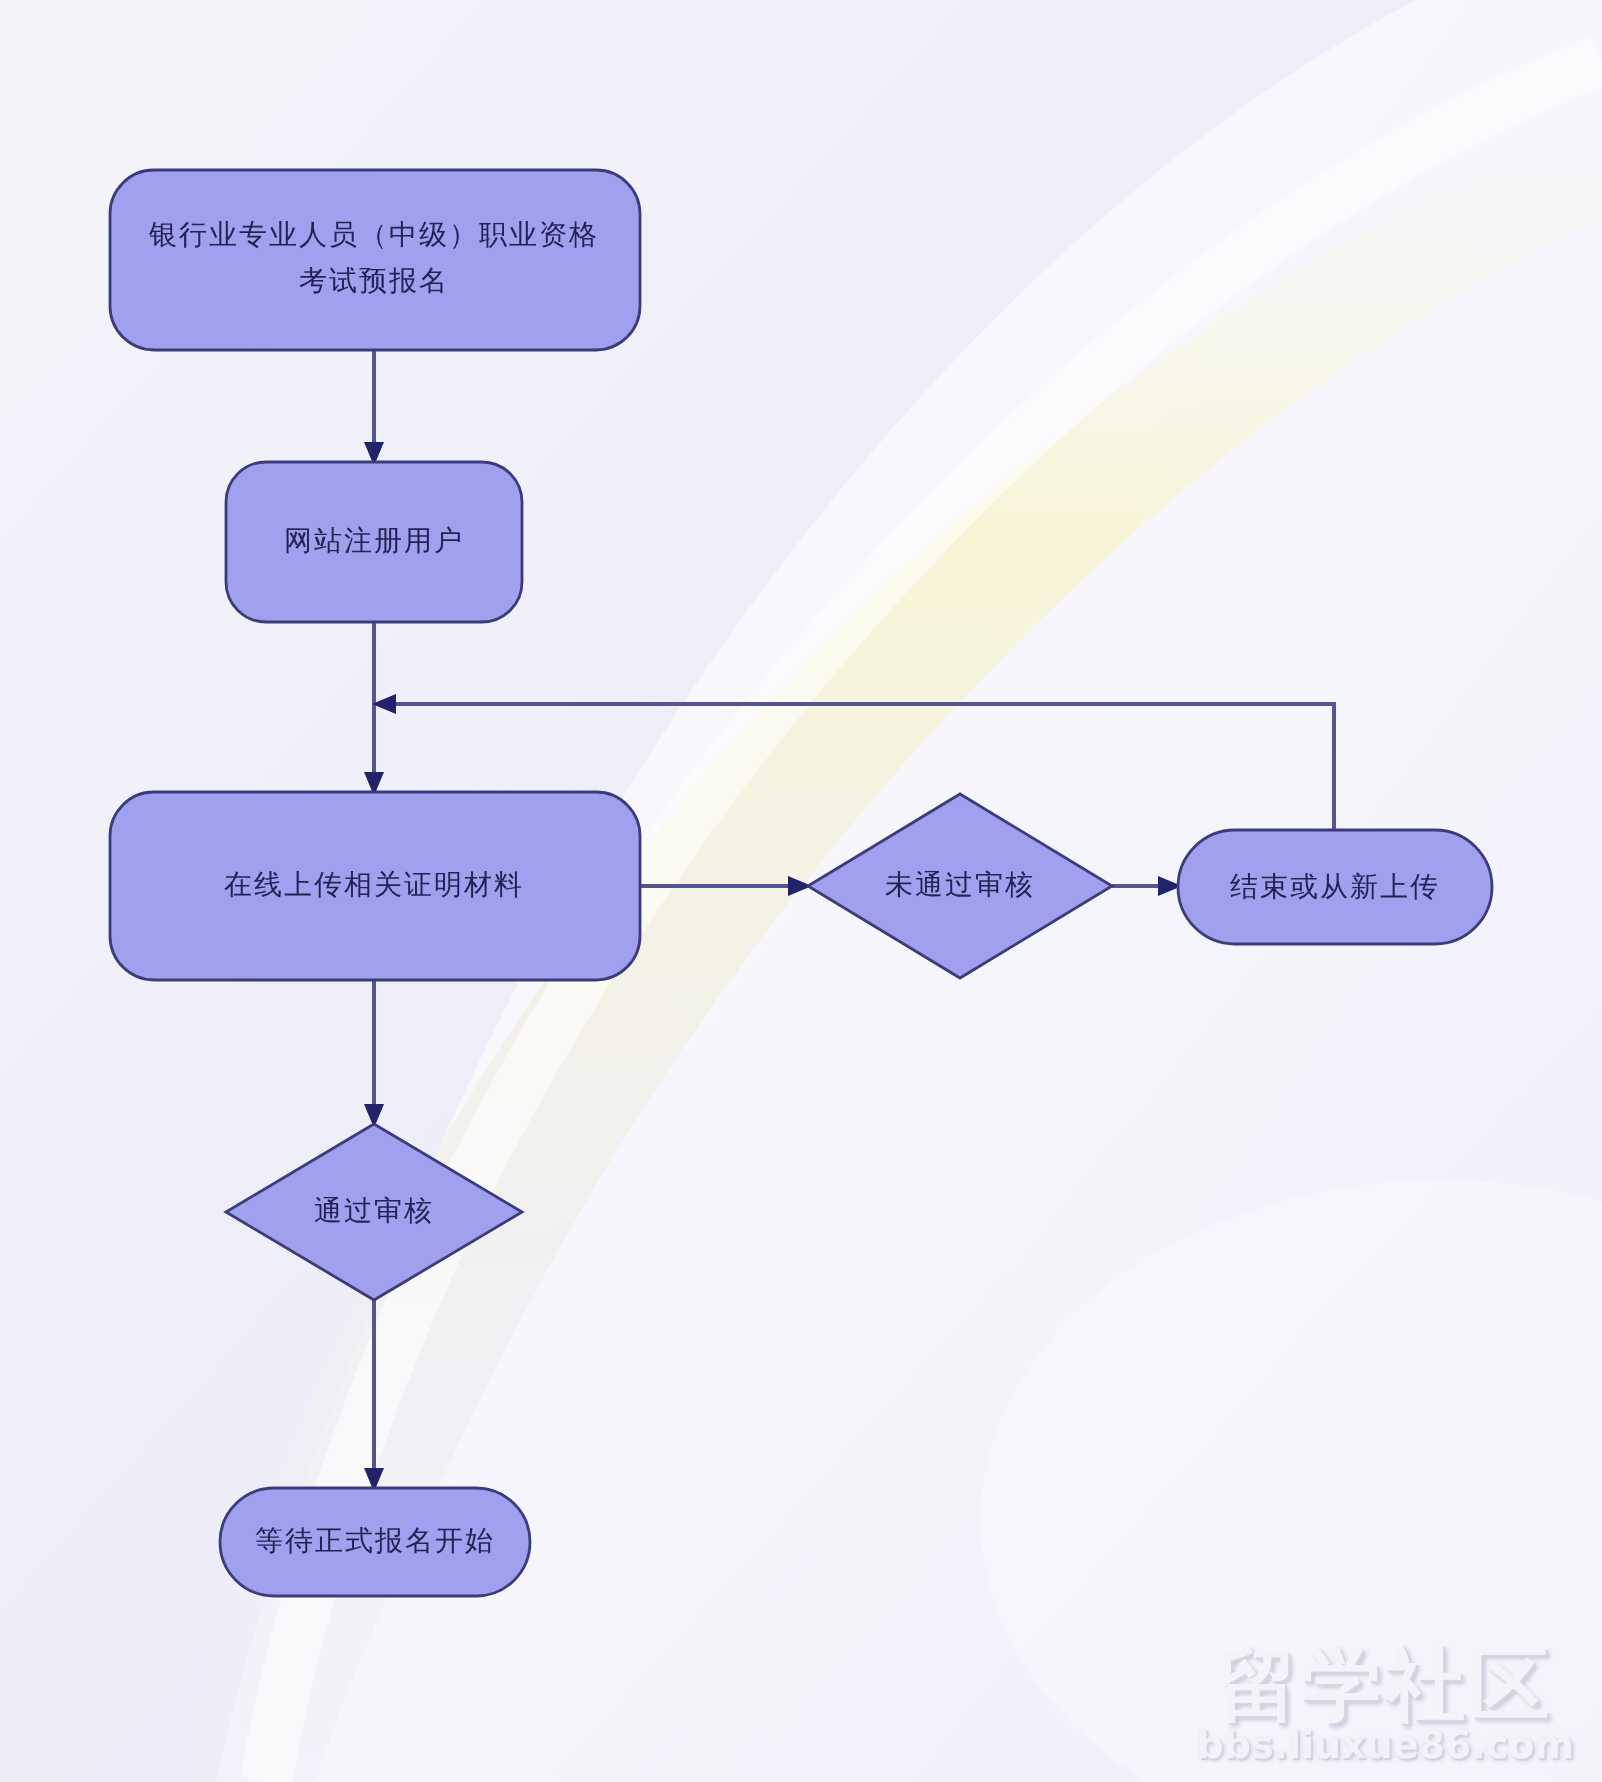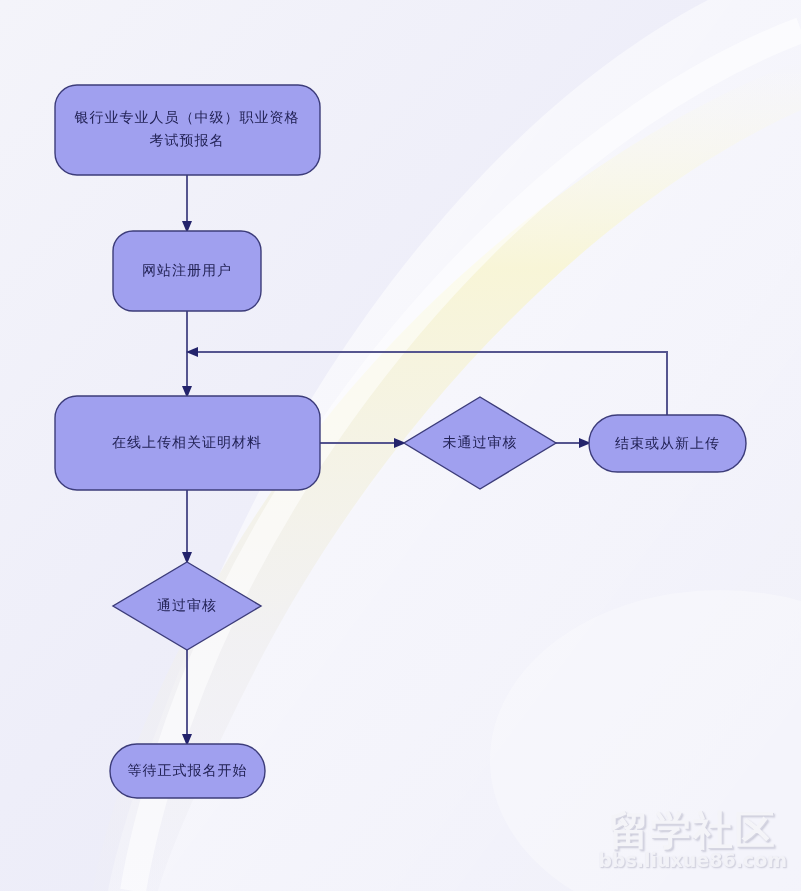--- a/index.html
+++ b/index.html
@@ -49,21 +49,21 @@
     fill: none;
   }
   .edge-head {
     fill: #23236b;
     stroke: none;
   }
   
   #watermark {
     position: absolute;
     right: 14px;
-    bottom: 21px;
+    bottom: 8px;
     text-align: center;
     user-select: none;
     margin-left: 48px;
   }
   #watermark .wm-cn {
     font-family: "DejaVu Sans", "Liberation Sans", sans-serif;
     font-size: 40px;
     font-weight: bold;
     letter-spacing: 2px;
     color: #f4f4f8;

